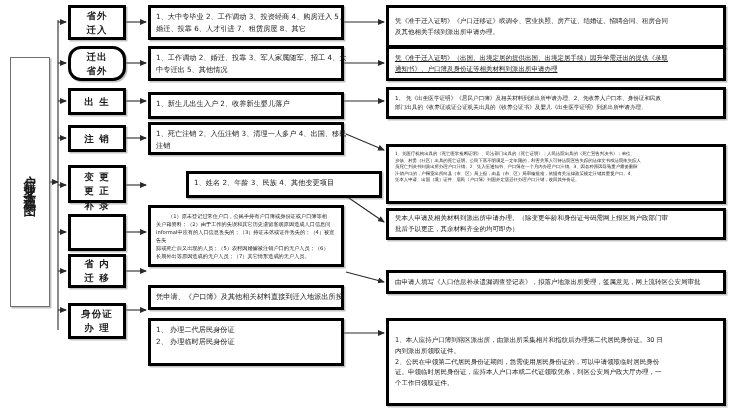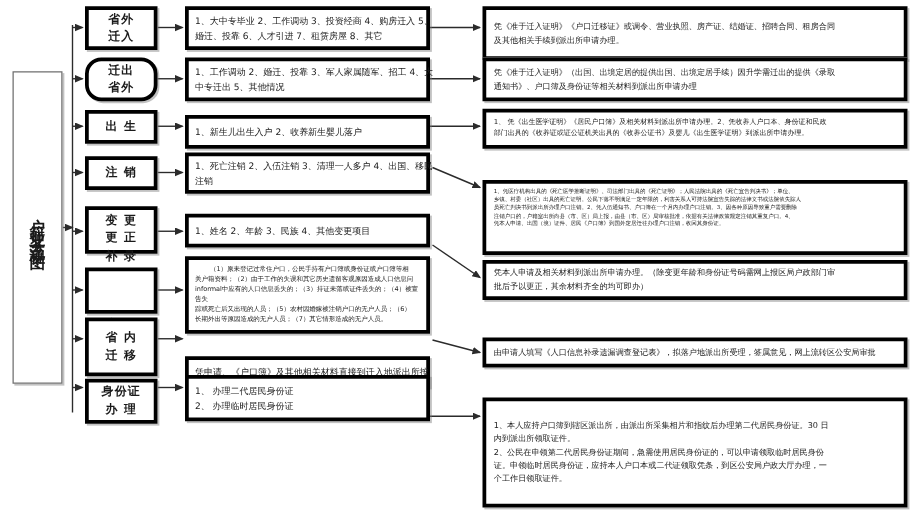--- a/index.html
+++ b/index.html
@@ -43,21 +43,21 @@
     display:flex;flex-direction:column;
     align-items:center;justify-content:center;
     font-size:9.5px;font-weight:700;line-height:1.45;
     letter-spacing:1px;
   }
   .cat span{display:block;white-space:nowrap;}
 
   
   .mid{
     left:148px;width:196px;
-    display:flex;align-items:center;
+    display:flex;
     font-size:7.2px;line-height:1.6;
     padding:3px 5px;
   }
   .mid.dense{font-size:5.2px;line-height:1.55;align-items:flex-start;padding-top:4px;}
   .mid .inner{width:100%;}
 
   
   .right{
     left:386px;width:340px;
     display:flex;align-items:center;
@@ -137,21 +137,21 @@
     <span>注 销</span>
   </div>
   <div class="box cat" style="top:165px;height:38px;">
     <span>变 更</span>
     <span>更 正</span>
   </div>
   <div class="box cat" style="top:214px;height:37px;gap:40px;">
     <span>补 录</span>
     <span>户 口</span>
   </div>
-  <div class="box cat" style="top:254px;height:47px;">
+  <div class="box cat" style="top:254px;height:34px;">
     <span>省 内</span>
     <span>迁 移</span>
   </div>
   <div class="box cat" style="top:303px;height:36px;">
     <span>身份证</span>
     <span>办 理</span>
   </div>
 
   <div class="box mid" style="top:5px;height:35px;">
     <div class="inner">
@@ -173,21 +173,21 @@
     </div>
   </div>
 
   <div class="box mid" style="top:122px;height:33px;">
     <div class="inner">
       <span class="listline">1、死亡注销 2、入伍注销 3、清理一人多户 4、出国、移民</span>
       <span class="listline">注销</span>
     </div>
   </div>
 
-  <div class="box mid" style="top:171px;height:27px;">
+  <div class="box mid" style="top:171px;height:27px;margin-left:38px;">
     <div class="inner">
       <span class="listline">1、姓名 2、年龄 3、民族 4、其他变更项目</span>
     </div>
   </div>
 
   <div class="box mid dense" style="top:205px;height:62px;">
     <div class="inner">
       <span class="listline wrap ind">（1）原未登记过常住户口，公民手持有户口簿或身份证或户口簿等相</span>
       <span class="listline wrap">关户籍资料；（2）由于工作的失误和其它历史遗留客观原因造成人口信息问</span>
       <span class="listline wrap">informal中应有的人口信息丢失的；（3）持证未落或证件丢失的；（4）被宣告失</span>
@@ -195,35 +195,35 @@
       <span class="listline wrap">长期外出等原因造成的无户人员；（7）其它情形造成的无户人员。</span>
     </div>
   </div>
 
   <div class="box mid" style="top:285px;height:25px;">
     <div class="inner">
       <span class="listline">凭申请、《户口簿》及其他相关材料直接到迁入地派出所按</span>
     </div>
   </div>
 
-  <div class="box mid" style="top:300px;height:37px;">
+  <div class="box mid" style="top:318px;height:48px;">
     <div class="inner">
       <span class="listline">1、 办理二代居民身份证</span>
       <span class="listline">2、 办理临时居民身份证</span>
     </div>
   </div>
 
   <div class="box right" style="top:5px;height:43px;">
     <div class="inner">
       <span class="listline">凭《准于迁入证明》《户口迁移证》或调令、营业执照、房产证、结婚证、招聘合同、租房合同</span>
       <span class="listline">及其他相关手续到派出所申请办理。</span>
     </div>
   </div>
 
-  <div class="box right" style="top:46px;height:35px;">
+  <div class="box right" style="top:46px;height:35px;text-decoration:underline;">
     <div class="inner">
       <span class="listline">凭《准于迁入证明》（出国、出境定居的提供出国、出境定居手续）因升学需迁出的提供《录取</span>
       <span class="listline">通知书》、户口簿及身份证等相关材料到派出所申请办理</span>
     </div>
   </div>
 
   <div class="box right" style="top:87px;height:32px;font-size:5.6px;">
     <div class="inner">
       <span class="listline">1、  凭《出生医学证明》《居民户口簿》及相关材料到派出所申请办理。2、凭收养人户口本、身份证和民政</span>
       <span class="listline">部门出具的《收养证或证公证机关出具的《收养公证书》及婴儿《出生医学证明》到派出所申请办理。</span>

